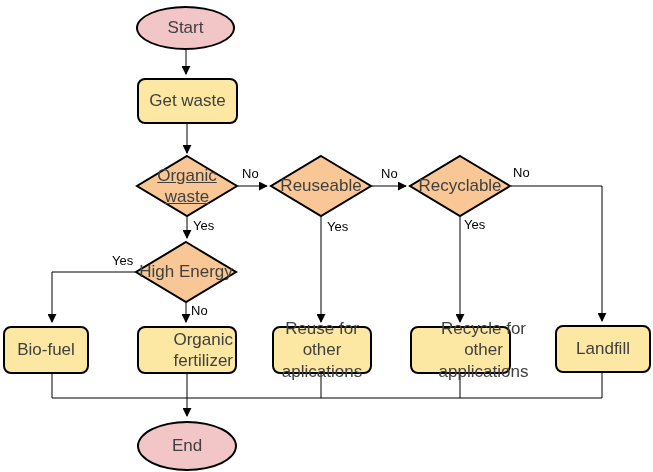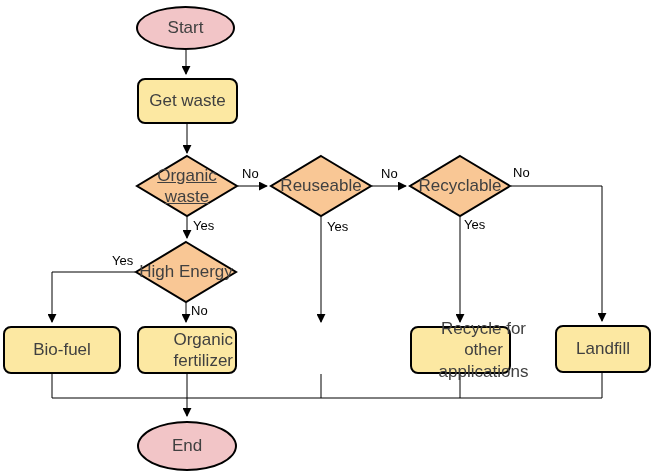--- a/index.html
+++ b/index.html
@@ -120,28 +120,31 @@
     <span class="lbl">Recyclable</span>
   </div>
 
   <div class="node decision" style="left:136px; top:242px; width:100px; height:60px;">
     <svg viewBox="0 0 100 60">
       <polygon points="50,0 100,30 50,60 0,30"></polygon>
     </svg>
     <span class="lbl">High Energy</span>
   </div>
 
-  <div class="node process" style="left:3px; top:326px; width:118px; height:48px;">
+  <div class="node process" style="left:3px; top:326px; width:86px; height:48px;">
     <span class="lbl">Bio-fuel</span>
   </div>
 
   <div class="node process" style="left:137px; top:326px; width:100px; height:48px;text-align:right;">
     <span class="lbl">Organic fertilizer</span>
   </div>
 
+  <div class="node process" style="left:272px; top:326px; width:100px; height:48px;">
+    <span class="lbl">Reuse for other aplications</span>
+  </div>
 
   <div class="node process" style="left:410px; top:326px; width:101px; height:48px;padding-left:48px;">
     <span class="lbl">Recycle for other applications</span>
   </div>
 
   <div class="node process" style="left:555px; top:325px; width:96px; height:48px;">
     <span class="lbl">Landfill</span>
   </div>
 
   <div class="node terminator" style="left:137px; top:421px; width:100px; height:50px;">

